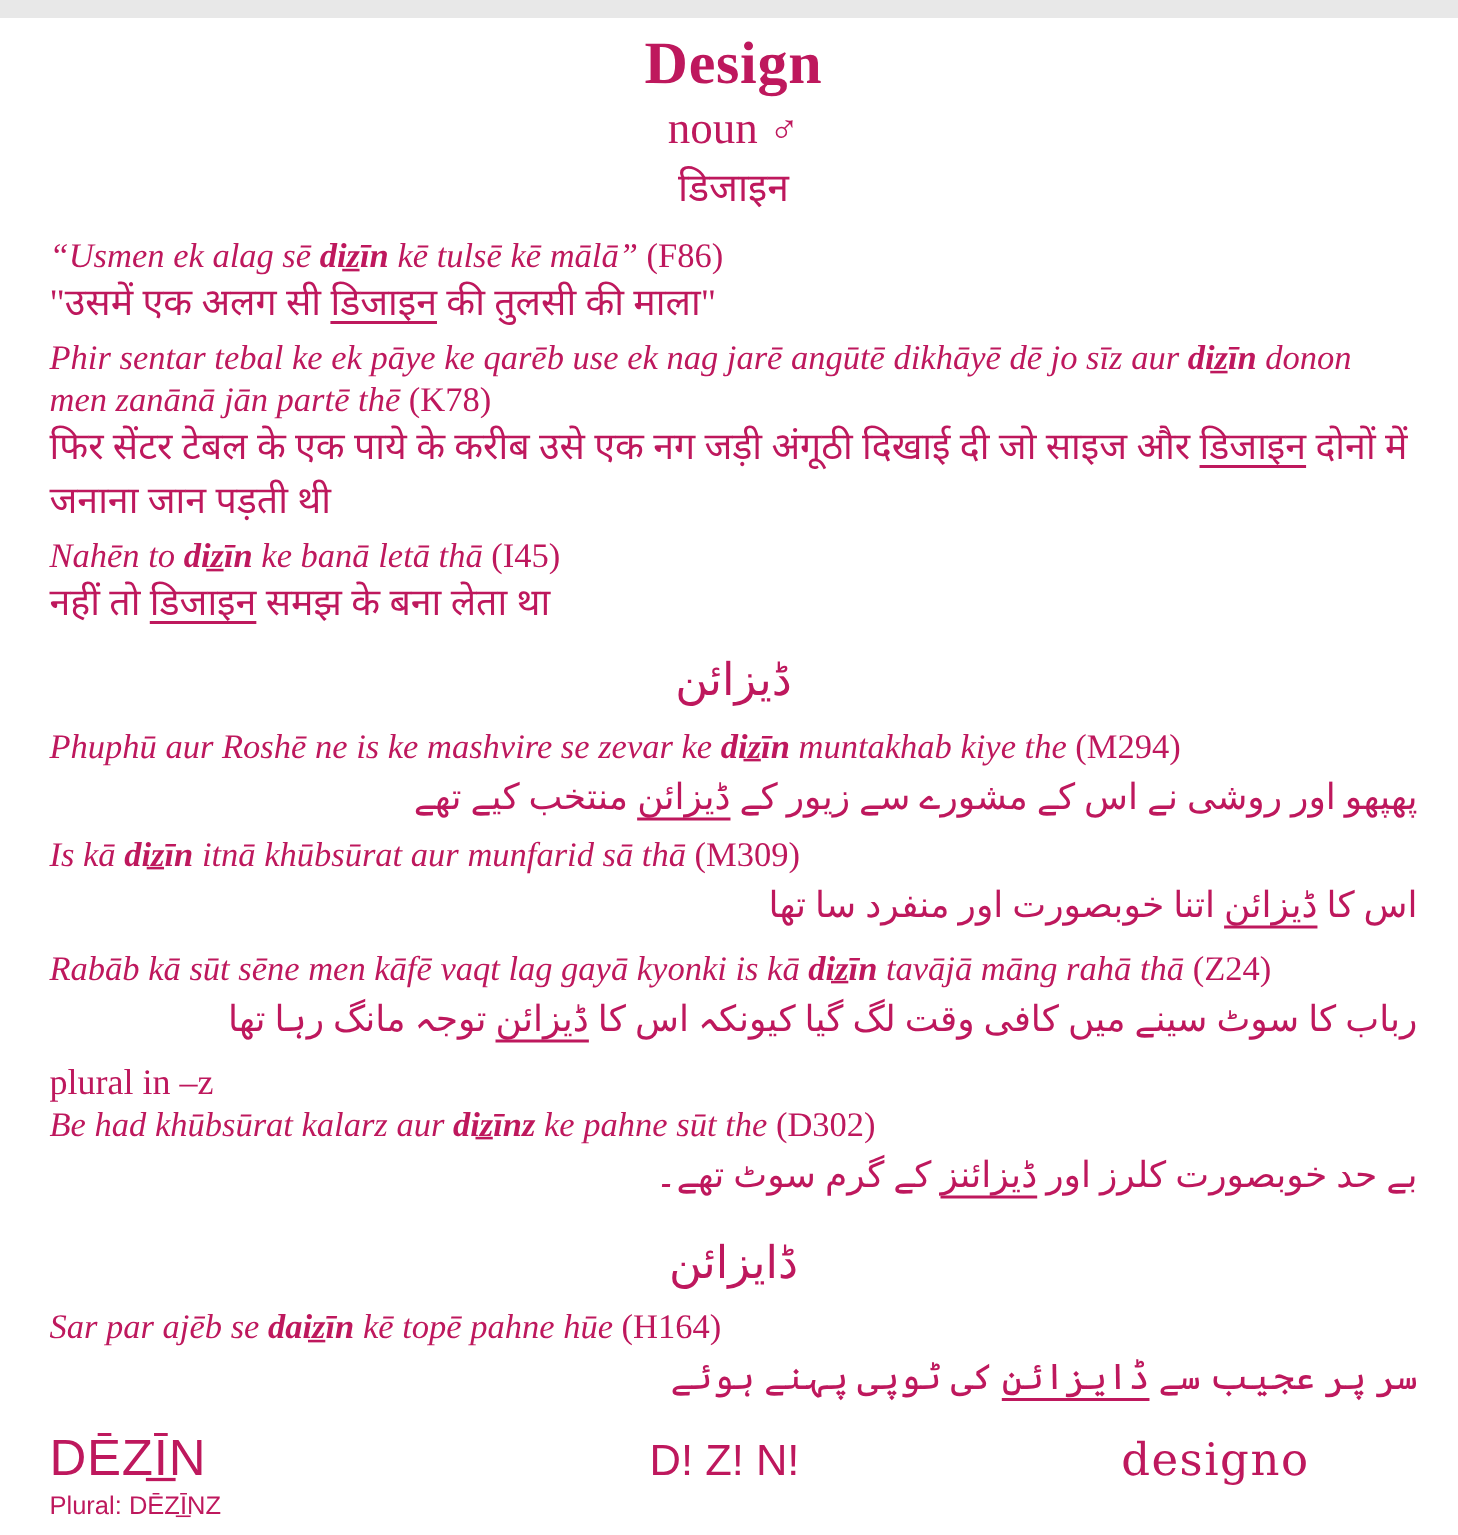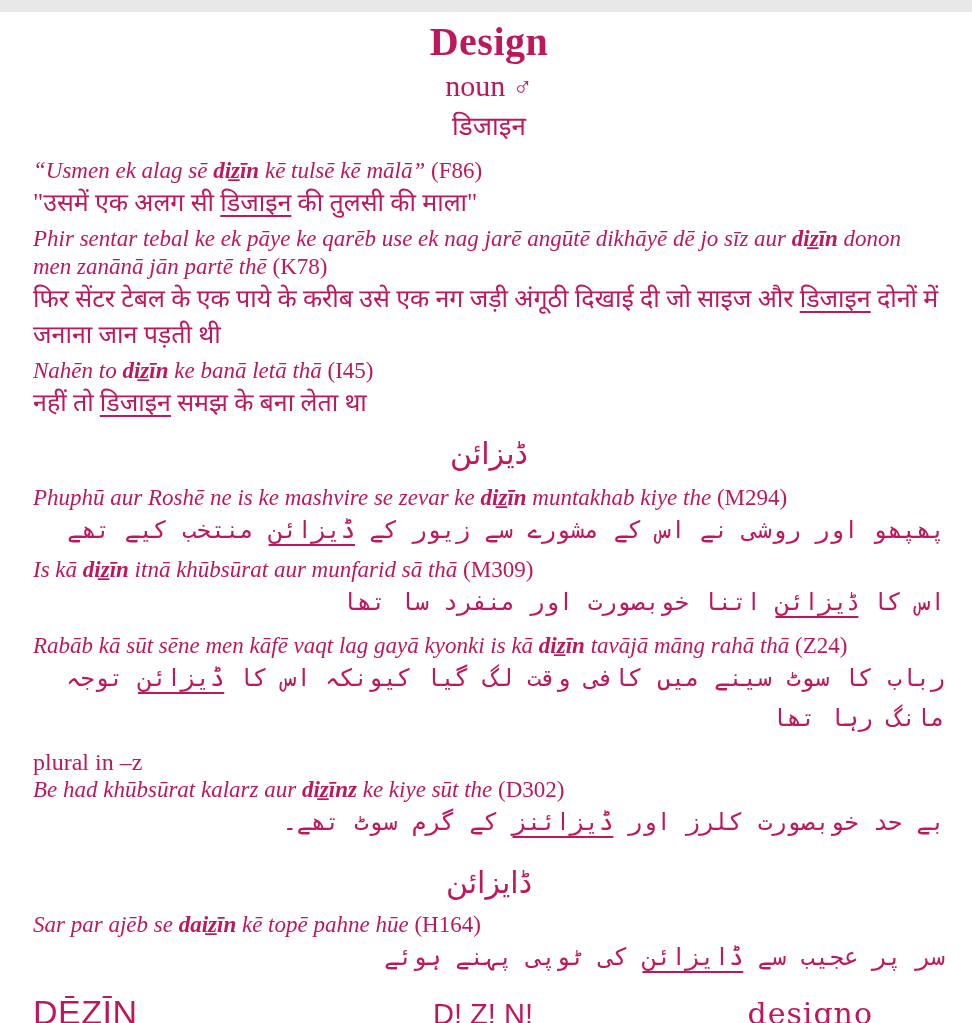--- a/index.html
+++ b/index.html
@@ -48,21 +48,21 @@
   .hi-line {
     font-size: 25px;
     line-height: 36px;
   }
   .u { text-decoration: underline; text-underline-offset: 4px; }
   .ur-line {
     direction: rtl;
     text-align: right;
     font-size: 24px;
     line-height: 40px;
-    font-family: Liberation Mono, monospace;
+    font-family: Liberation Serif, serif;
   }
   .ur-line .u { text-underline-offset: 6px; }
   .ur-heading {
     direction: rtl;
     text-align: center;
     font-size: 30px;
     line-height: 45px;
     font-family: "DejaVu Sans", sans-serif;
   }
   .plural-note {
@@ -113,21 +113,21 @@
   <div class="en-quote mt8"><span>Phuphū aur Roshē ne is ke mashvire se zevar ke </span><span class="term">diz̲īn</span><span> muntakhab kiye the </span><span class="ref">(M294)</span></div>
   <div class="ur-line" dir="rtl"><span>پھپھو اور روشی نے اس کے مشورے سے زیور کے </span><span class="u">ڈیزائن</span><span> منتخب کیے تھے</span></div>
 
   <div class="en-quote mt4"><span>Is kā </span><span class="term">diz̲īn</span><span> itnā khūbsūrat aur munfarid sā thā </span><span class="ref">(M309)</span></div>
   <div class="ur-line" dir="rtl"><span>اس کا </span><span class="u">ڈیزائن</span><span> اتنا خوبصورت اور منفرد سا تھا</span></div>
 
   <div class="en-quote mt8"><span>Rabāb kā sūt sēne men kāfē vaqt lag gayā kyonki is kā </span><span class="term">diz̲īn</span><span> tavājā māng rahā thā </span><span class="ref">(Z24)</span></div>
   <div class="ur-line" dir="rtl"><span>رباب کا سوٹ سینے میں کافی وقت لگ گیا کیونکہ اس کا </span><span class="u">ڈیزائن</span><span> توجہ مانگ رہا تھا</span></div>
 
   <div class="plural-note mt8">plural in –z</div>
-  <div class="en-quote"><span>Be had khūbsūrat kalarz aur </span><span class="term">diz̲īnz</span><span> ke kiye sūt the </span><span class="ref">(D302)</span></div>
+  <div class="en-quote"><span>Be had khūbsūrat kalarz aur </span><span class="term">diz̲īnz</span><span> ke pahne sūt the </span><span class="ref">(D302)</span></div>
   <div class="ur-line" dir="rtl"><span>بے حد خوبصورت کلرز اور </span><span class="u">ڈیزائنز</span><span> کے گرم سوٹ تھے۔</span></div>
 
   <div class="ur-heading mt16">ڈایزائن</div>
 
   <div class="en-quote mt6"><span>Sar par ajēb se </span><span class="term">daiz̲īn</span><span> kē topē pahne hūe </span><span class="ref">(H164)</span></div>
   <div class="ur-line" dir="rtl"><span>سر پر عجیب سے </span><span class="u">ڈایزائن</span><span> کی ٹوپی پہنے ہوئے</span></div>
 
   <div class="footer-row">
     <span class="f-left">DĒZĪ̲N</span>
     <span class="f-center">D! Z! N!</span>

